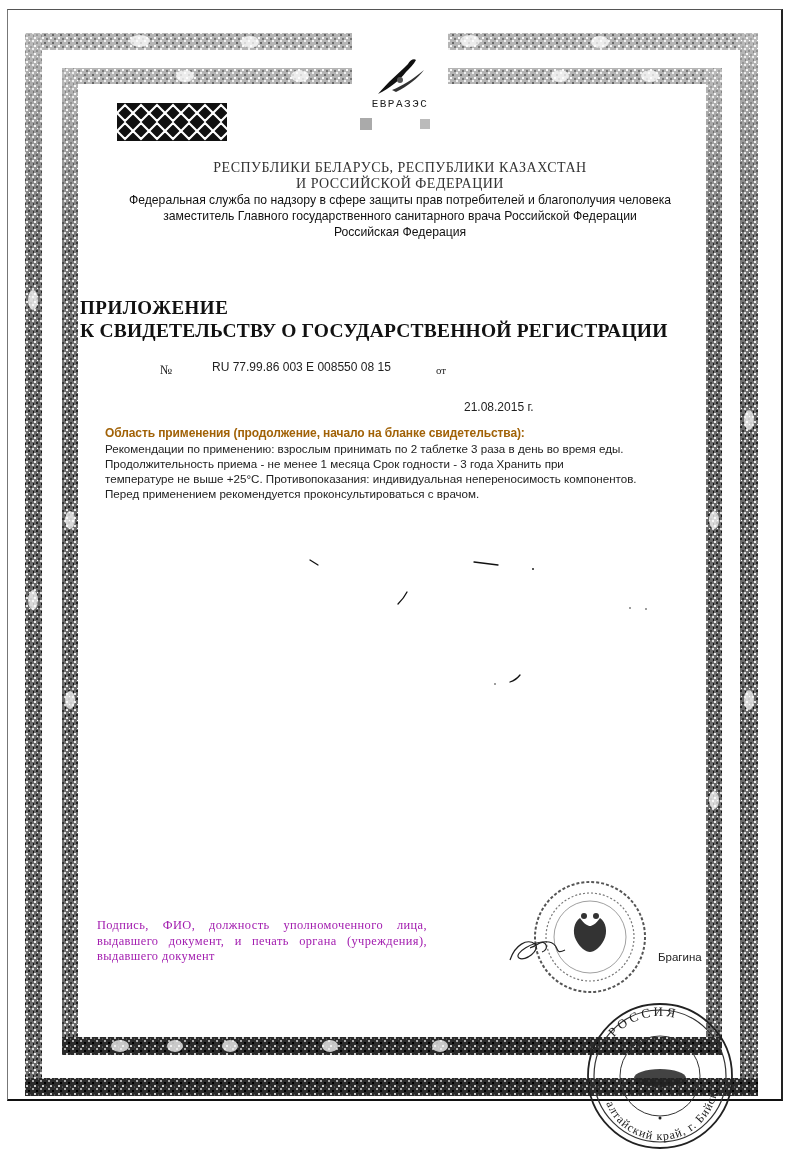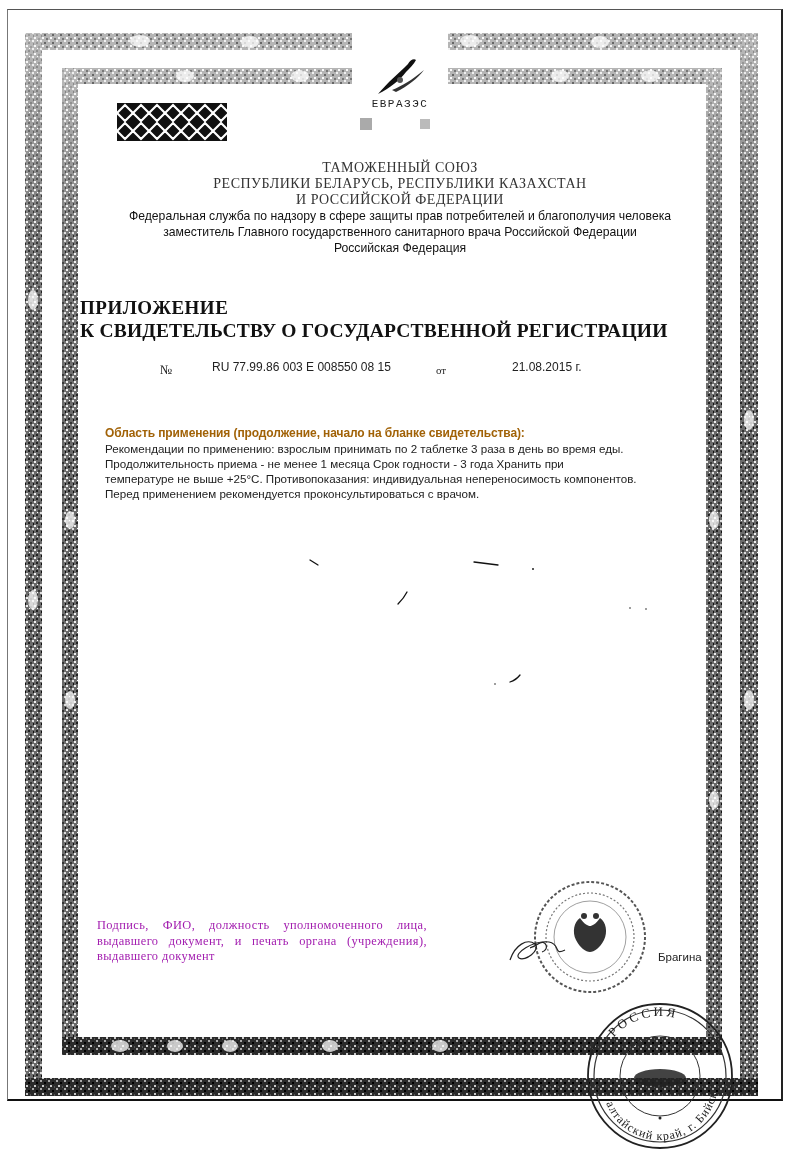--- a/index.html
+++ b/index.html
@@ -118,37 +118,36 @@
   <rect width="110" height="38" fill="#111"></rect>
   <g fill="none" stroke="#fff" stroke-width="2.2">
     <path d="M0 10 L8 2 L16 10 L24 2 L32 10 L40 2 L48 10 L56 2 L64 10 L72 2 L80 10 L88 2 L96 10 L104 2 L112 10"></path>
     <path d="M0 10 L8 18 L16 10 L24 18 L32 10 L40 18 L48 10 L56 18 L64 10 L72 18 L80 10 L88 18 L96 10 L104 18 L112 10"></path>
     <path d="M0 28 L8 20 L16 28 L24 20 L32 28 L40 20 L48 28 L56 20 L64 28 L72 20 L80 28 L88 20 L96 28 L104 20 L112 28"></path>
     <path d="M0 28 L8 36 L16 28 L24 36 L32 28 L40 36 L48 28 L56 36 L64 28 L72 36 L80 28 L88 36 L96 28 L104 36 L112 28"></path>
   </g>
 </svg>
 
 <div class="header-block">
-  <div class="serif-hdr">ТАМОЖЕННЫЙ СОЮЗ</div>
   <div class="serif-hdr">РЕСПУБЛИКИ БЕЛАРУСЬ, РЕСПУБЛИКИ КАЗАХСТАН</div>
   <div class="serif-hdr">И РОССИЙСКОЙ ФЕДЕРАЦИИ</div>
   <div class="sans-hdr">Федеральная служба по надзору в сфере защиты прав потребителей и благополучия человека</div>
   <div class="sans-hdr">заместитель Главного государственного санитарного врача Российской Федерации</div>
   <div class="sans-hdr">Российская Федерация</div>
 </div>
 
 <div class="title-block">
   <div class="title1">ПРИЛОЖЕНИЕ</div>
   <div class="title2">К СВИДЕТЕЛЬСТВУ О ГОСУДАРСТВЕННОЙ РЕГИСТРАЦИИ</div>
 </div>
 
 <div class="reg-line" style="left:160px;top:362px;font-family:'Liberation Serif',serif;font-size:13px;">№</div>
 <div class="reg-line" style="left:212px;">RU 77.99.86 003 Е 008550 08 15</div>
 <div class="reg-line" style="left:436px;top:364px;font-family:'Liberation Serif',serif;font-size:11px;">от</div>
-<div class="reg-line" style="left:512px;">21.08.2015 г.</div>
+<div class="reg-line" style="left:464px;margin-top:40px;">21.08.2015 г.</div>
 
 <div class="body-block">
   <div class="body-heading">Область применения (продолжение, начало на бланке свидетельства):</div>
   <div class="body-text">Рекомендации по применению: взрослым принимать по 2 таблетке 3 раза в день во время еды.</div>
   <div class="body-text">Продолжительность приема - не менее 1 месяца  Срок годности - 3 года  Хранить при</div>
   <div class="body-text">температуре не выше +25°С. Противопоказания: индивидуальная непереносимость компонентов.</div>
   <div class="body-text">Перед применением рекомендуется проконсультироваться с врачом.</div>
 </div>
 
 <svg class="scribble" style="left:0;top:0;" width="806" height="1151">

